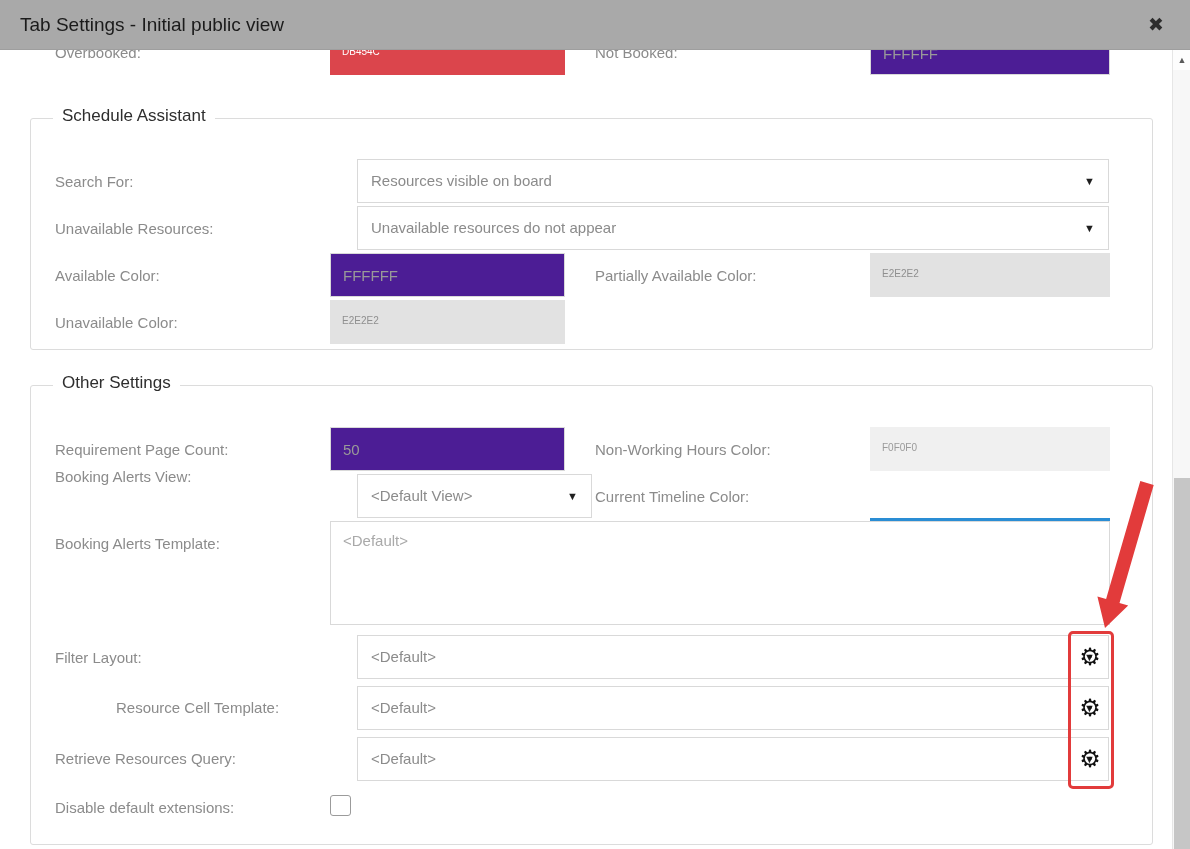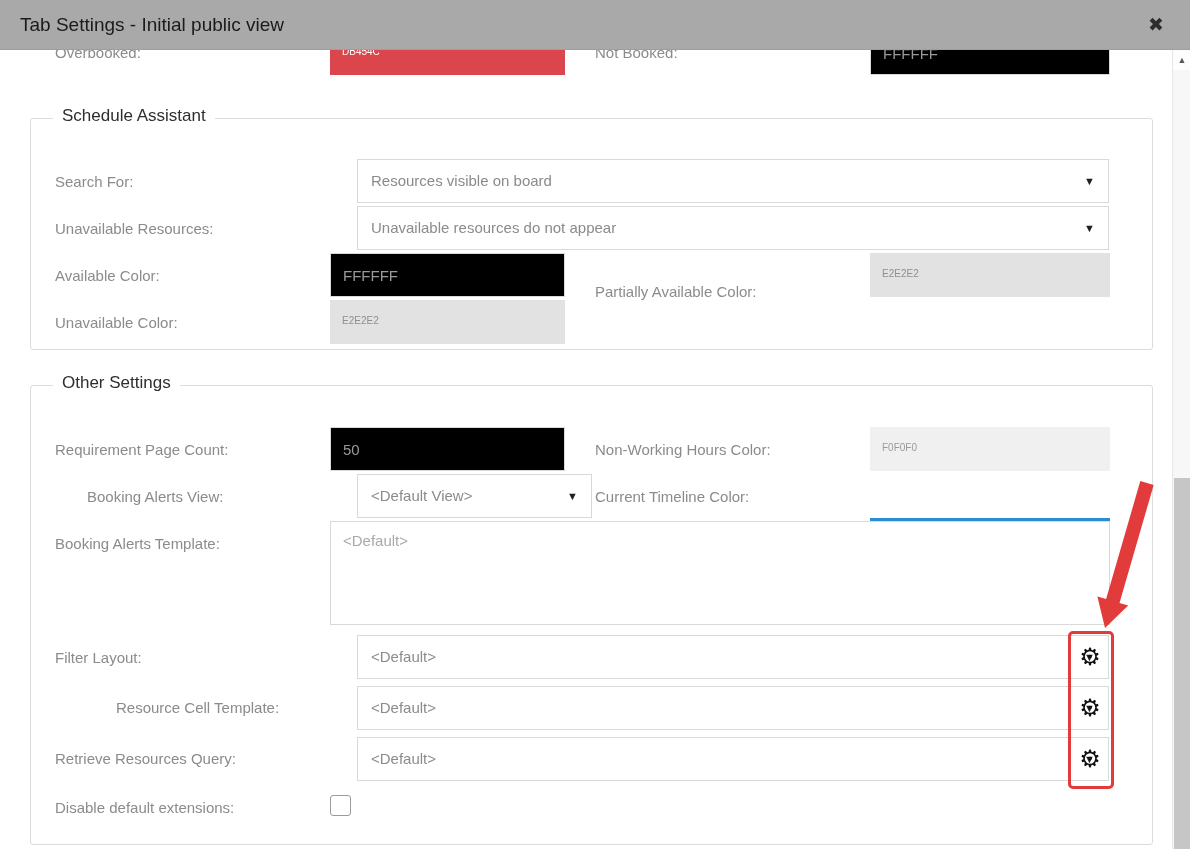--- a/index.html
+++ b/index.html
@@ -19,21 +19,21 @@
   .scrollbar { position:absolute; right:0; top:50px; bottom:0; width:18px;
     background:#f7f7f7; border-left:1px solid #e6e6e6; z-index:11; }
   .scroll-up { position:absolute; top:0; left:0; width:18px; height:20px;
     background:#fdfdfd; color:#5a5a5a; font-size:9px; text-align:center; line-height:20px; cursor:pointer; }
   .scroll-thumb { position:absolute; left:1px; top:428px; width:16px; height:371px;
     background:#c6c6c6; cursor:pointer; }
 
   
   .label { position:absolute; color:#8b8b8b; font-size:15px; white-space:nowrap; z-index:2; }
   .fld { position:absolute; height:44px; font-size:10px; line-height:42px; z-index:2; }
-  .inputbox { border:1px solid #d9d9d9; background:#000000; color:#999;
+  .inputbox { border:1px solid #d9d9d9; background:#4c1d95; color:#999;
     padding:0 12px; font-size:15px; font-family:"Liberation Sans", sans-serif; }
   .swatch { padding:0 12px; color:#8f8f8f; }
   .dropdown { border:1px solid #d9d9d9; background:#fff; color:#8b8b8b;
     padding:0 36px 0 13px; cursor:pointer; position:absolute; height:44px;
     line-height:42px; font-size:15px; z-index:2;margin-left:27px; }
   .dd-arrow { position:absolute; right:13px; top:0; height:100%; display:flex;
     align-items:center; font-size:11px; color:#1f1f1f; }
   .fieldset { position:absolute; border:1px solid #dcdcdc; border-radius:3px; z-index:1; }
   .legend { position:absolute; top:-13px; left:22px; background:#fff; padding:0 9px;
     font-size:17px; color:#2e2e2e; white-space:nowrap; }
@@ -78,37 +78,37 @@
 
   <span class="label" style="left:55px; top:220px;">Unavailable Resources:</span>
   <div class="dropdown" style="left:330px; top:206px; width:752px;">
     <span>Unavailable resources do not appear</span>
     <span class="dd-arrow">▼</span>
   </div>
 
   <span class="label" style="left:55px; top:267px;">Available Color:</span>
   <input class="fld inputbox" style="left: 330px; top: 253px; width: 235px;" type="text" value="FFFFFF">
 
-  <span class="label" style="left:595px; top:267px;margin-top:16px;">Partially Available Color:</span>
+  <span class="label" style="left:595px; top:267px;">Partially Available Color:</span>
   <div class="fld swatch" style="left:870px; top:253px; width:240px; background:#E2E2E2;">E2E2E2</div>
 
   <span class="label" style="left:55px; top:314px;">Unavailable Color:</span>
   <div class="fld swatch" style="left:330px; top:300px; width:235px; background:#E2E2E2;">E2E2E2</div>
 
   <div class="fieldset" style="left:30px; top:385px; width:1123px; height:460px;">
     <span class="legend">Other Settings</span>
   </div>
 
   <span class="label" style="left:55px; top:441px;">Requirement Page Count:</span>
   <input class="fld inputbox" style="left: 330px; top: 427px; width: 235px;" type="text" value="50">
 
   <span class="label" style="left:595px; top:441px;text-align:center;">Non-Working Hours Color:</span>
   <div class="fld swatch" style="left:870px; top:427px; width:240px; background:#F0F0F0; color:#9a9a9a;">F0F0F0</div>
 
-  <span class="label" style="left:55px; top:488px;margin-left:32px;">Booking Alerts View:</span>
+  <span class="label" style="left:55px; top:468px;">Booking Alerts View:</span>
   <div class="dropdown" style="left:330px; top:474px; width:235px;">
     <span>&lt;Default View&gt;</span>
     <span class="dd-arrow">▼</span>
   </div>
 
   <span class="label" style="left:595px; top:488px;">Current Timeline Color:</span>
   <div class="fld swatch" style="left:870px; top:474px; width:240px; background:#2A8DD4; color:#ffffff;margin-top:44px;">2A8DD4</div>
 
   <span class="label" style="left:55px; top:535px;">Booking Alerts Template:</span>
   <textarea class="tmpl" style="left: 330px; top: 521px; width: 780px; height: 104px;" placeholder="&lt;Default&gt;"></textarea>

